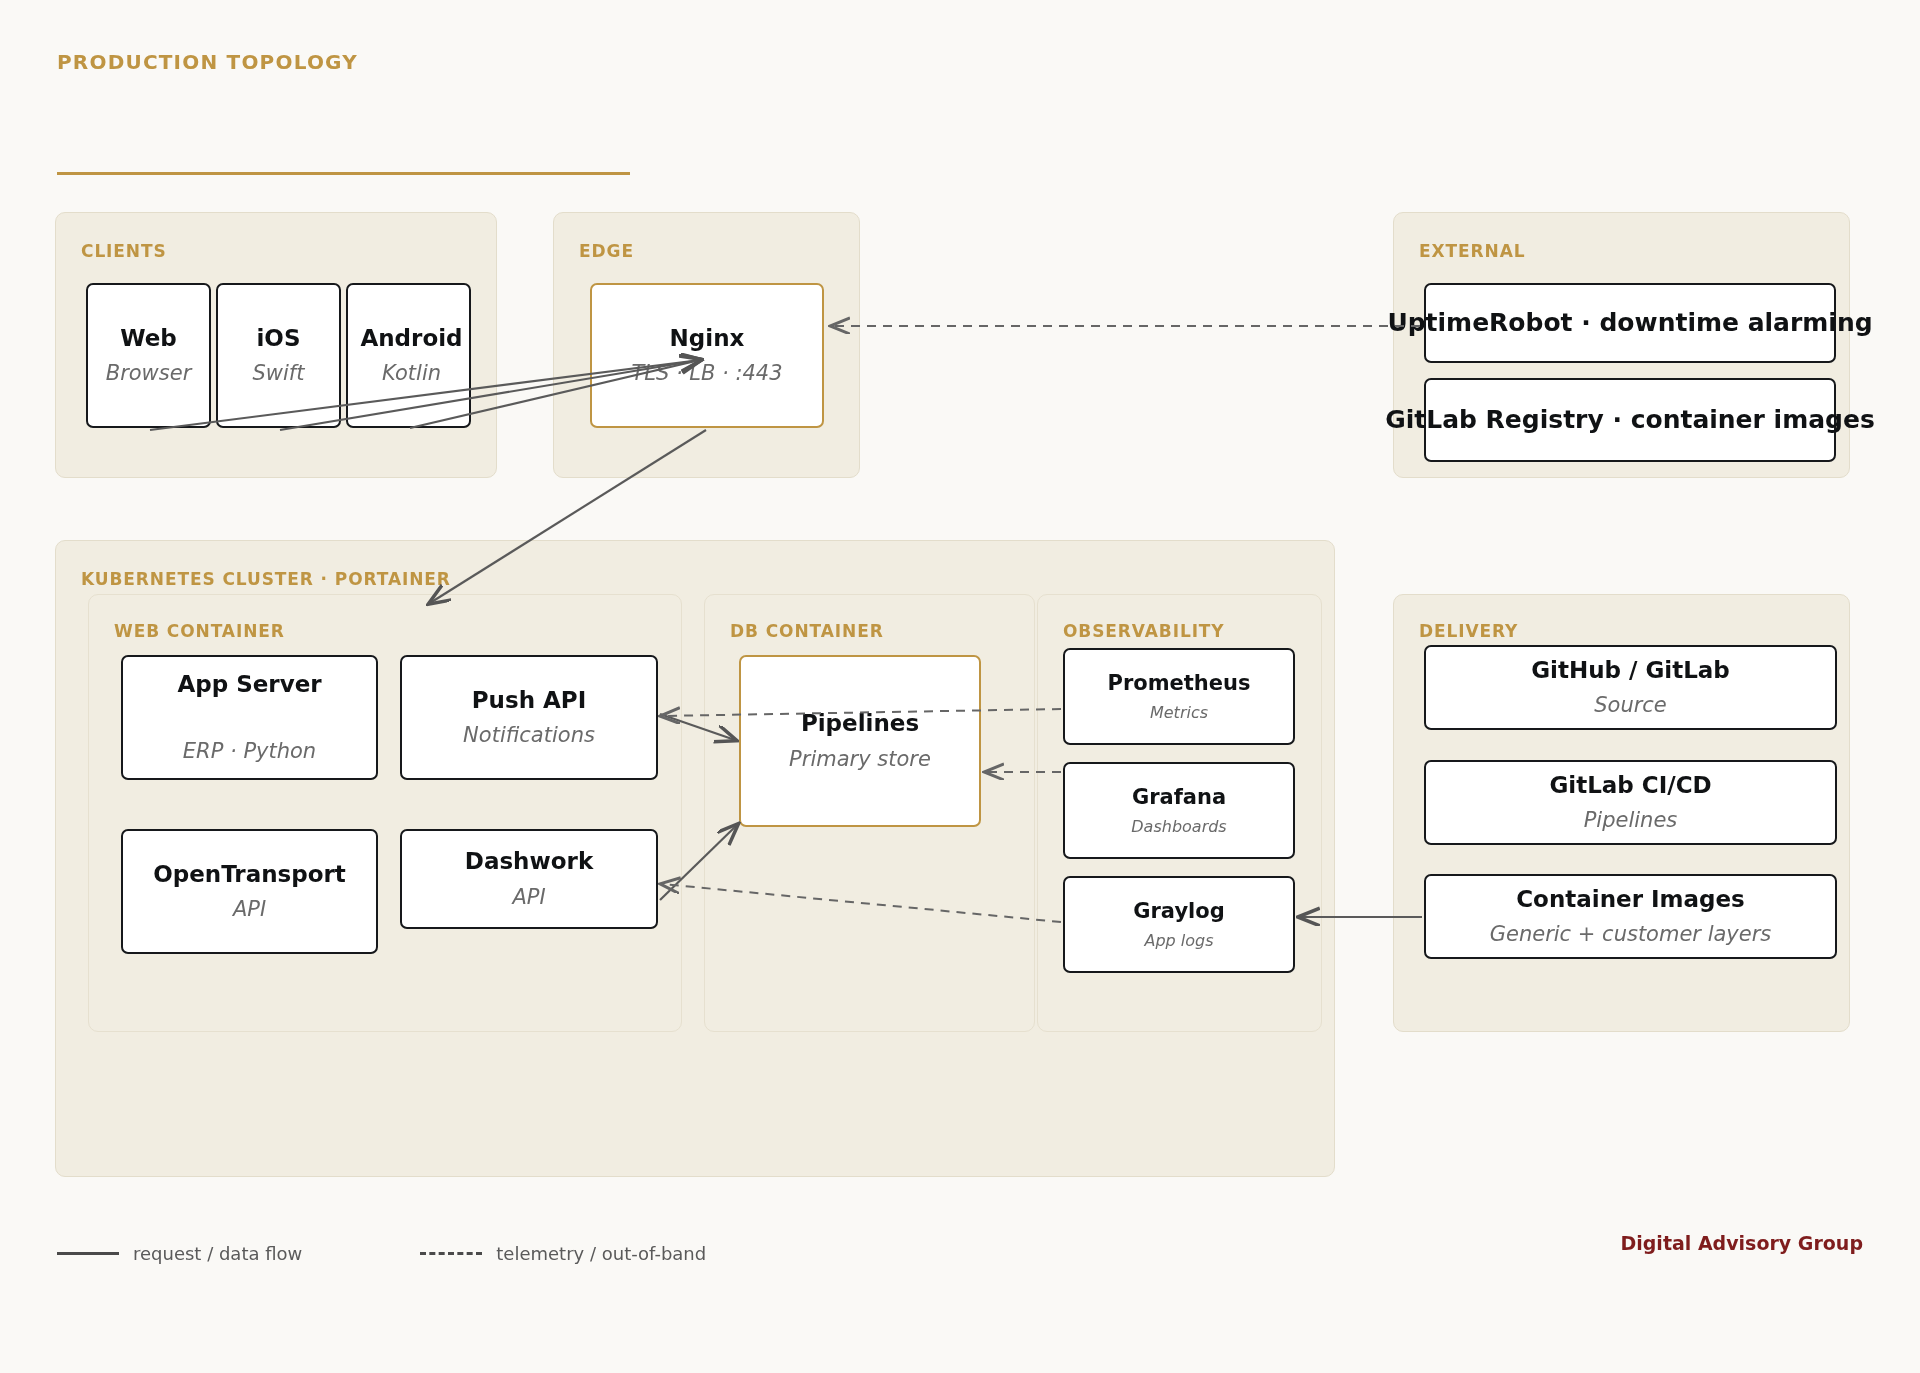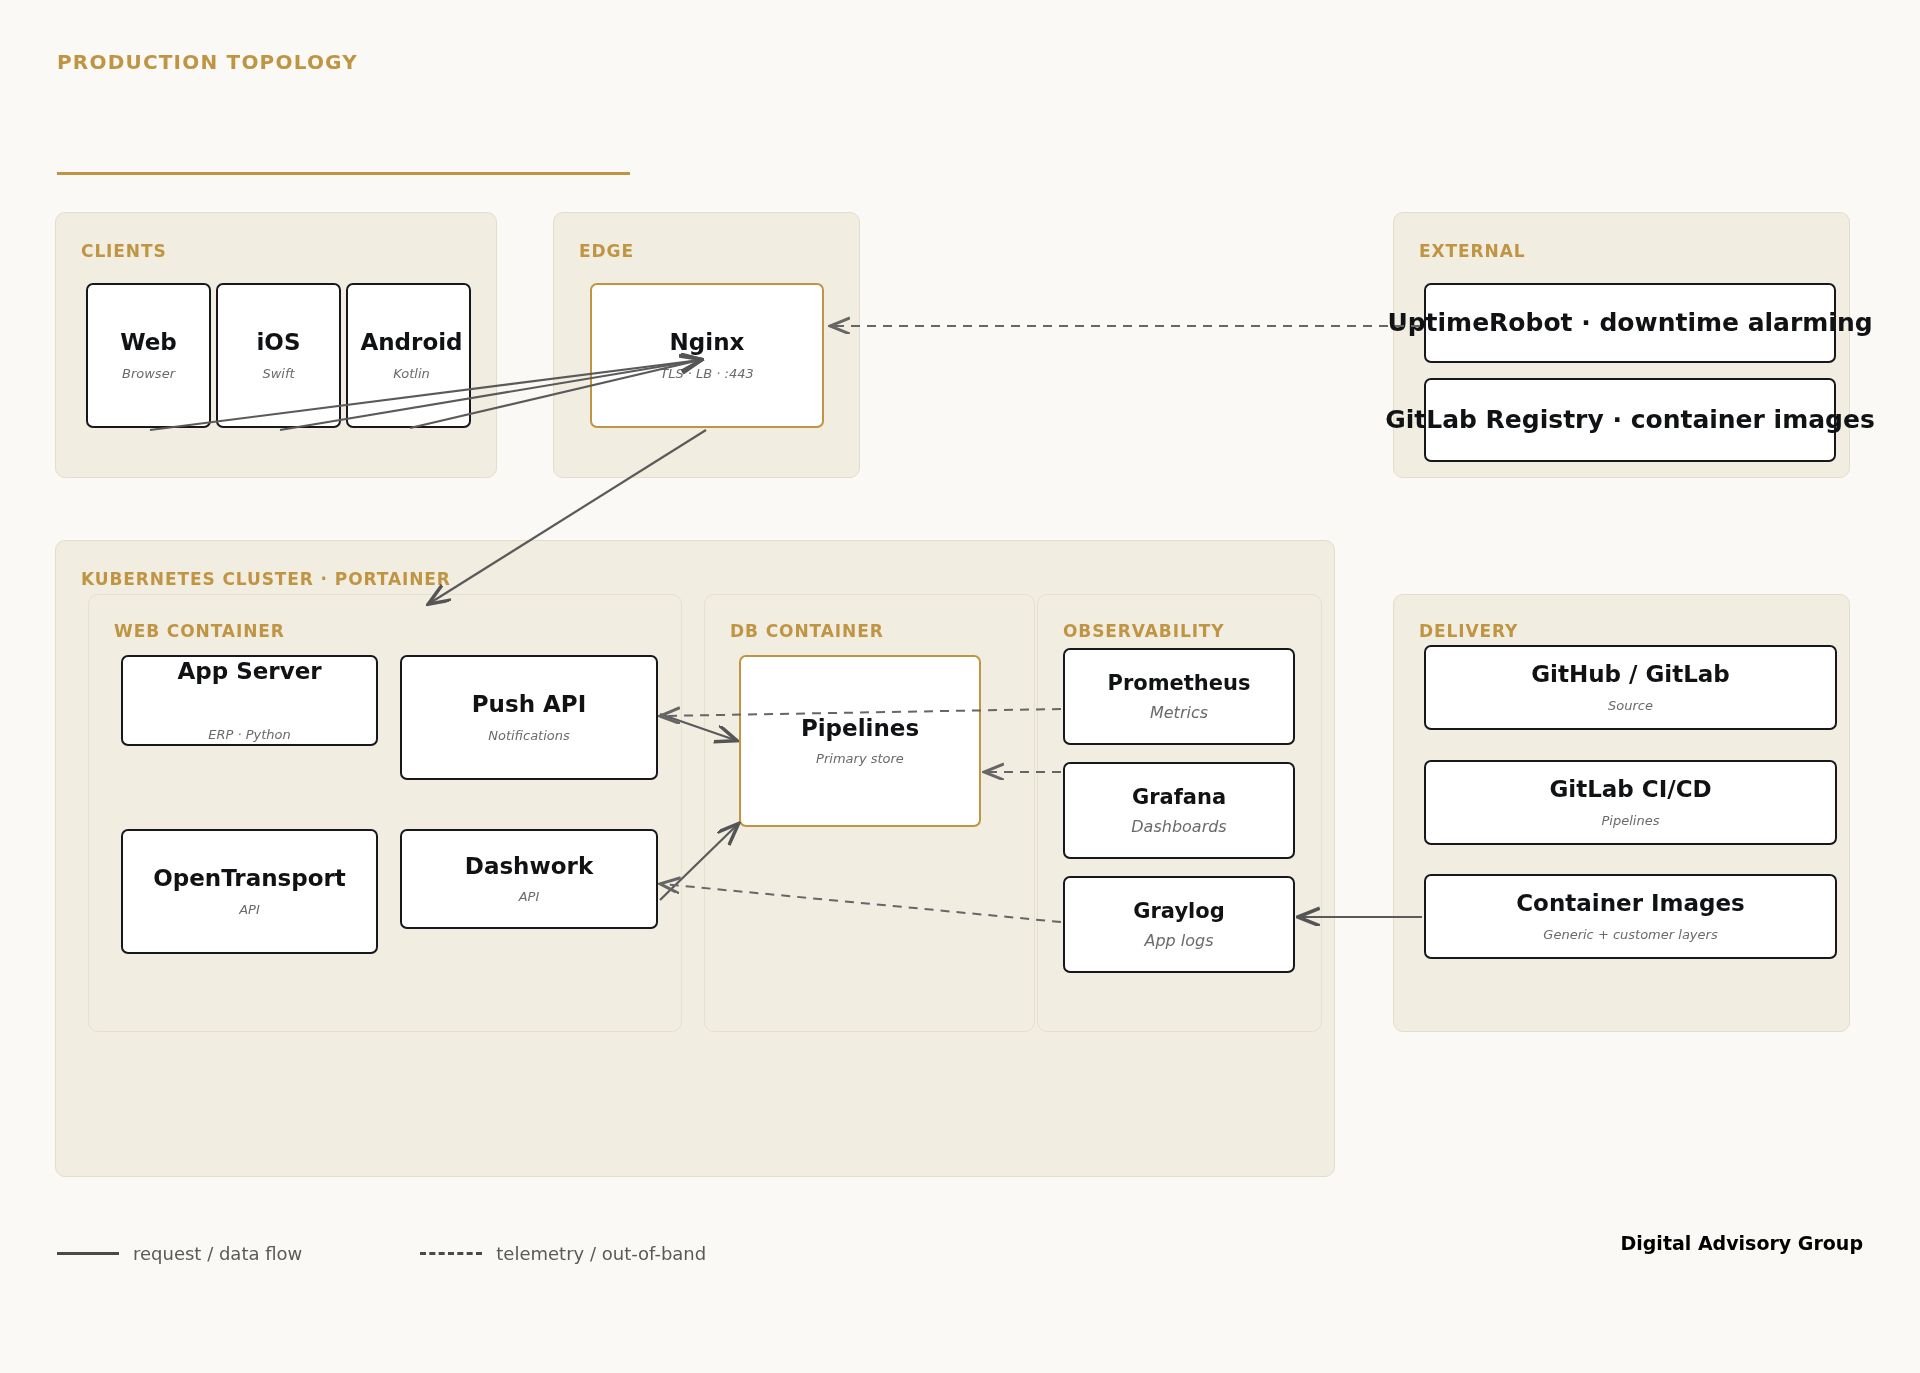--- a/index.html
+++ b/index.html
@@ -57,21 +57,21 @@
     align-items:center;justify-content:center;
     box-sizing:border-box;
   }
   .card.accent{border-color:#bf9543;border-width:2.6px;}
   .card .t{
     font-size:23px;font-weight:bold;color:#101214;
     white-space:nowrap;line-height:1.1;
   }
   .card .s{
     margin-top:11px;
-    font-size:13px;font-style:italic;color:#6a6a6a;
+    font-size:21px;font-style:italic;color:#6a6a6a;
     white-space:nowrap;line-height:1.1;
   }
   .card.small .t{font-size:21px;}
   .card.small .s{font-size:16px;margin-top:9px;}
 
   
   .card.overflow{overflow:visible;}
   .card.overflow .t{
     position:absolute;left:50%;top:50%;
     transform:translate(-50%,-50%);
@@ -83,21 +83,21 @@
             pointer-events:none;}
 
   
   .legend{position:absolute;left:57px;top:1243px;display:flex;align-items:center;gap:0;}
   .lg-item{display:flex;align-items:center;margin-right:118px;}
   .lg-solid{width:62px;height:3px;background:#4a4a4a;margin-right:14px;}
   .lg-dash{width:62px;height:0;border-top:3px dashed #4a4a4a;margin-right:14px;}
   .lg-text{font-size:18px;color:#5a5a5a;white-space:nowrap;}
   .brand{
     position:absolute;right:57px;top:1232px;
-    font-size:19px;font-weight:bold;color:#000000;white-space:nowrap;
+    font-size:19px;font-weight:bold;color:#7f1d1d;white-space:nowrap;
   }
 </style>
 </head>
 <body>
 
 <div class="stage">
 
   <div class="eyebrow">PRODUCTION TOPOLOGY</div>
   <div class="rule"></div>
 
@@ -135,21 +135,21 @@
     <div class="t">GitLab Registry  ·  container images</div>
   </div>
 
   <div class="panel" style="left:55px;top:540px;width:1278px;height:635px;">
     <div class="panel-label" style="left:25px;top:28px;">KUBERNETES CLUSTER  ·   PORTAINER</div>
   </div>
 
   <div class="subpanel" style="left:88px;top:594px;width:592px;height:436px;">
     <div class="panel-label" style="left:25px;top:26px;">WEB CONTAINER</div>
   </div>
-  <div class="card" style="left:121px;top:655px;width:257px;height:91px;gap:32px;">
+  <div class="card" style="left:121px;top:655px;width:257px;height:125px;gap:32px;">
     <div class="t">App Server</div>
     <div class="s">ERP · Python</div>
   </div>
   <div class="card" style="left:400px;top:655px;width:258px;height:125px;">
     <div class="t">Push API</div>
     <div class="s">Notifications</div>
   </div>
   <div class="card" style="left:121px;top:829px;width:257px;height:125px;">
     <div class="t">OpenTransport</div>
     <div class="s">API</div>

